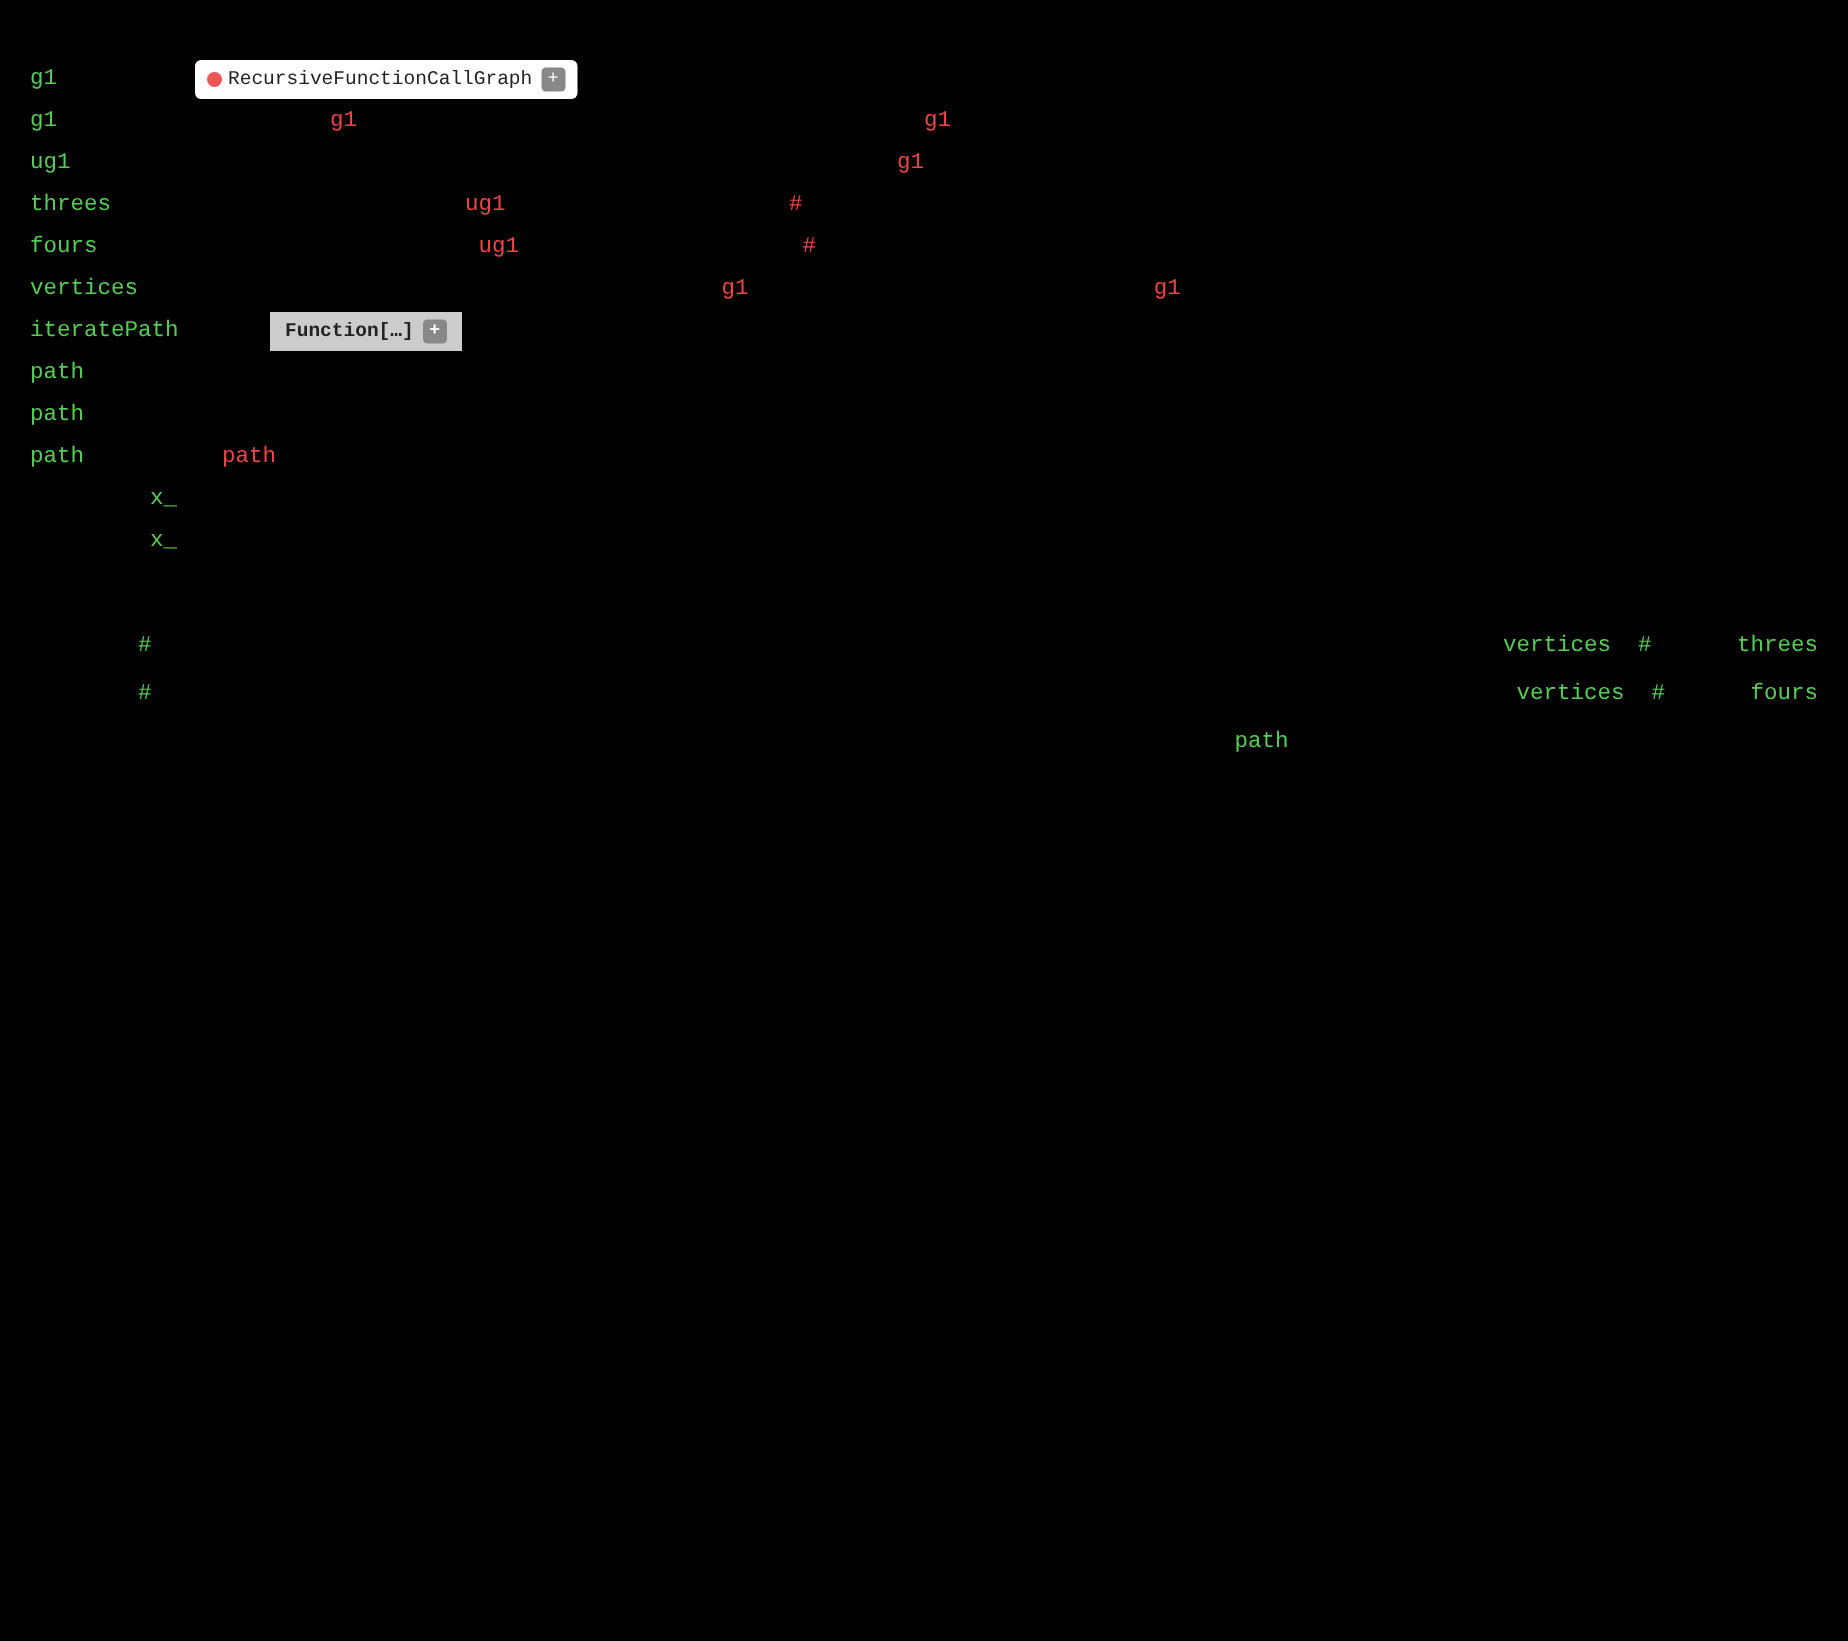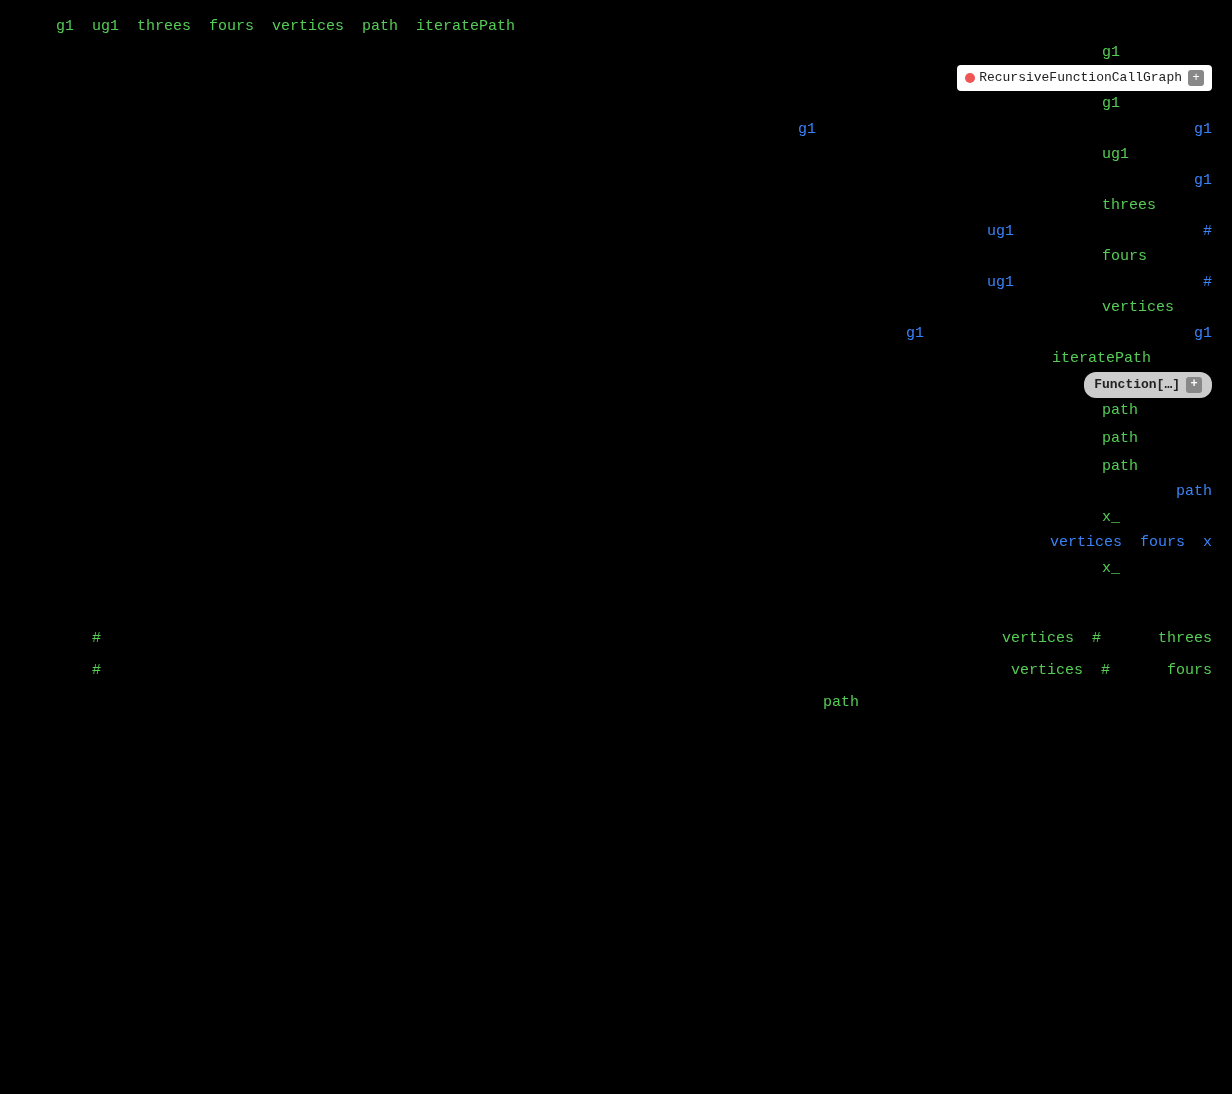--- a/index.html
+++ b/index.html
@@ -15,39 +15,38 @@
     }
     .page {
       background: #000;
       width: 1232px;
       min-height: 1094px;
       padding: 10px 20px;
       position: relative;
     }
     .line {
       display: flex;
-      align-items: flex-end;
+      align-items: flex-start;
       min-height: 28px;
       white-space: pre;
       line-height: 1.7;
-      flex-direction: column;
     }
     .bright-green { color: #5c5; }
     .label {
       color: #5c5;
       min-width: 110px;
       display: inline-block;
     }
     .label-wide {
       color: #5c5;
       min-width: 160px;
       display: inline-block;
     }
     .row-content {
-      color: #3b82f6;
+      color: #ef4444;
       flex: 1;
       font-family: Liberation Mono, monospace;
     }
     .badge {
       display: inline-flex;
       align-items: center;
       background: #fff;
       border-radius: 4px;
       padding: 2px 8px;
       color: #222;
@@ -73,21 +72,21 @@
       border-radius: 3px;
       color: #fff;
       font-size: 12px;
       cursor: pointer;
       margin-left: 2px;
     }
     .badge2 {
       display: inline-flex;
       align-items: center;
       background: #ccc;
-      border-radius: 12px;
+      border-radius: 0;
       padding: 2px 10px;
       color: #222;
       font-size: 13px;
       font-weight: bold;
       gap: 4px;
       cursor: pointer;
     }
     .badge2 .plus-btn2 {
       display: inline-flex;
       align-items: center;
@@ -129,21 +128,20 @@
     }
     .spacer { display: inline-block; min-width: 30px; }
   </style>
 </head>
 <body>
 
 <div class="page">
 
   <div class="header-row">
     <span class="spacer">    </span>
-    <span class="bright-green">g1  ug1  threes  fours  vertices  path  iteratePath</span>
   </div>
 
 
   <div class="line">
     <span class="label">g1</span>
     <span class="badge">
       <span class="icon-dot"></span>
       <span>RecursiveFunctionCallGraph</span>
       <span class="plus-btn">+</span>
     </span>
@@ -191,21 +189,20 @@
     <span class="label">path</span>
   </div>
 
   <div class="line">
     <span class="label">path</span>
     <span class="row-content">  path</span>
   </div>
 
   <div class="line indent2">
     <span class="label">x_</span>
-    <span class="row-content">               vertices  fours  x</span>
   </div>
   <div class="line indent2">
     <span class="label">x_</span>
   </div>
 
   <div class="bottom-section">
 
     <div class="bottom-line">
       <span style="min-width:180px; color:#5c5;">        #</span>
       <span style="flex:1; color:#5c5;">                                                          </span>

